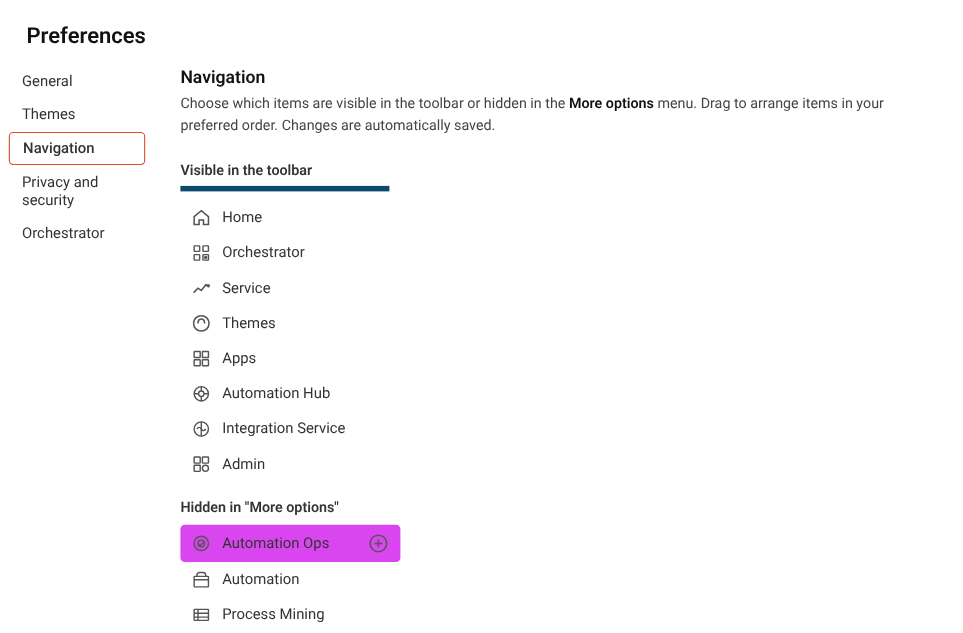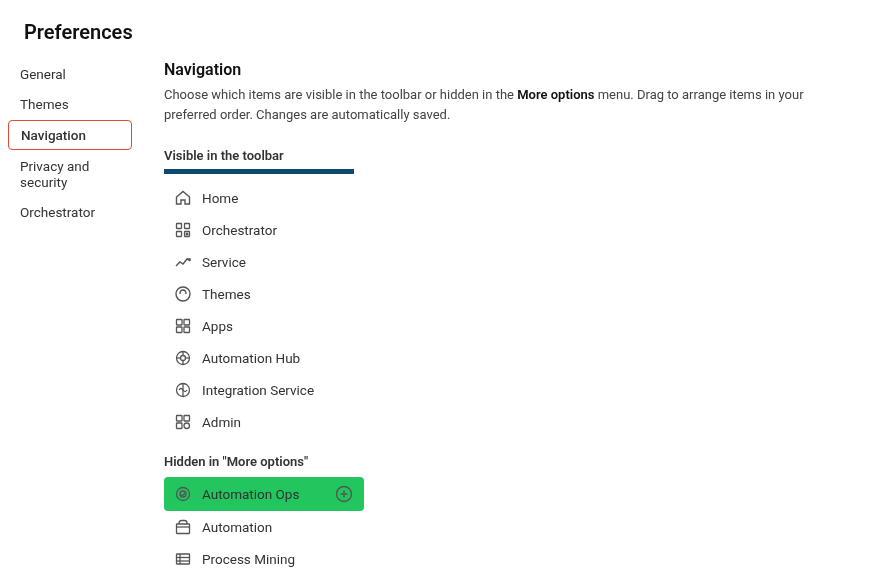--- a/index.html
+++ b/index.html
@@ -87,21 +87,21 @@
       color: #555;
       flex-shrink: 0;
     }
     .hidden-label {
       font-size: 13px;
       font-weight: 600;
       color: #333;
       margin: 16px 0 8px 0;
     }
     .nav-item.highlighted {
-      background: #22c55e;
+      background: #d946ef;
       border-radius: 4px;
       position: relative;
     }
     .nav-item.highlighted .add-btn {
       margin-left: auto;
       width: 20px;
       height: 20px;
       display: flex;
       align-items: center;
       justify-content: center;

